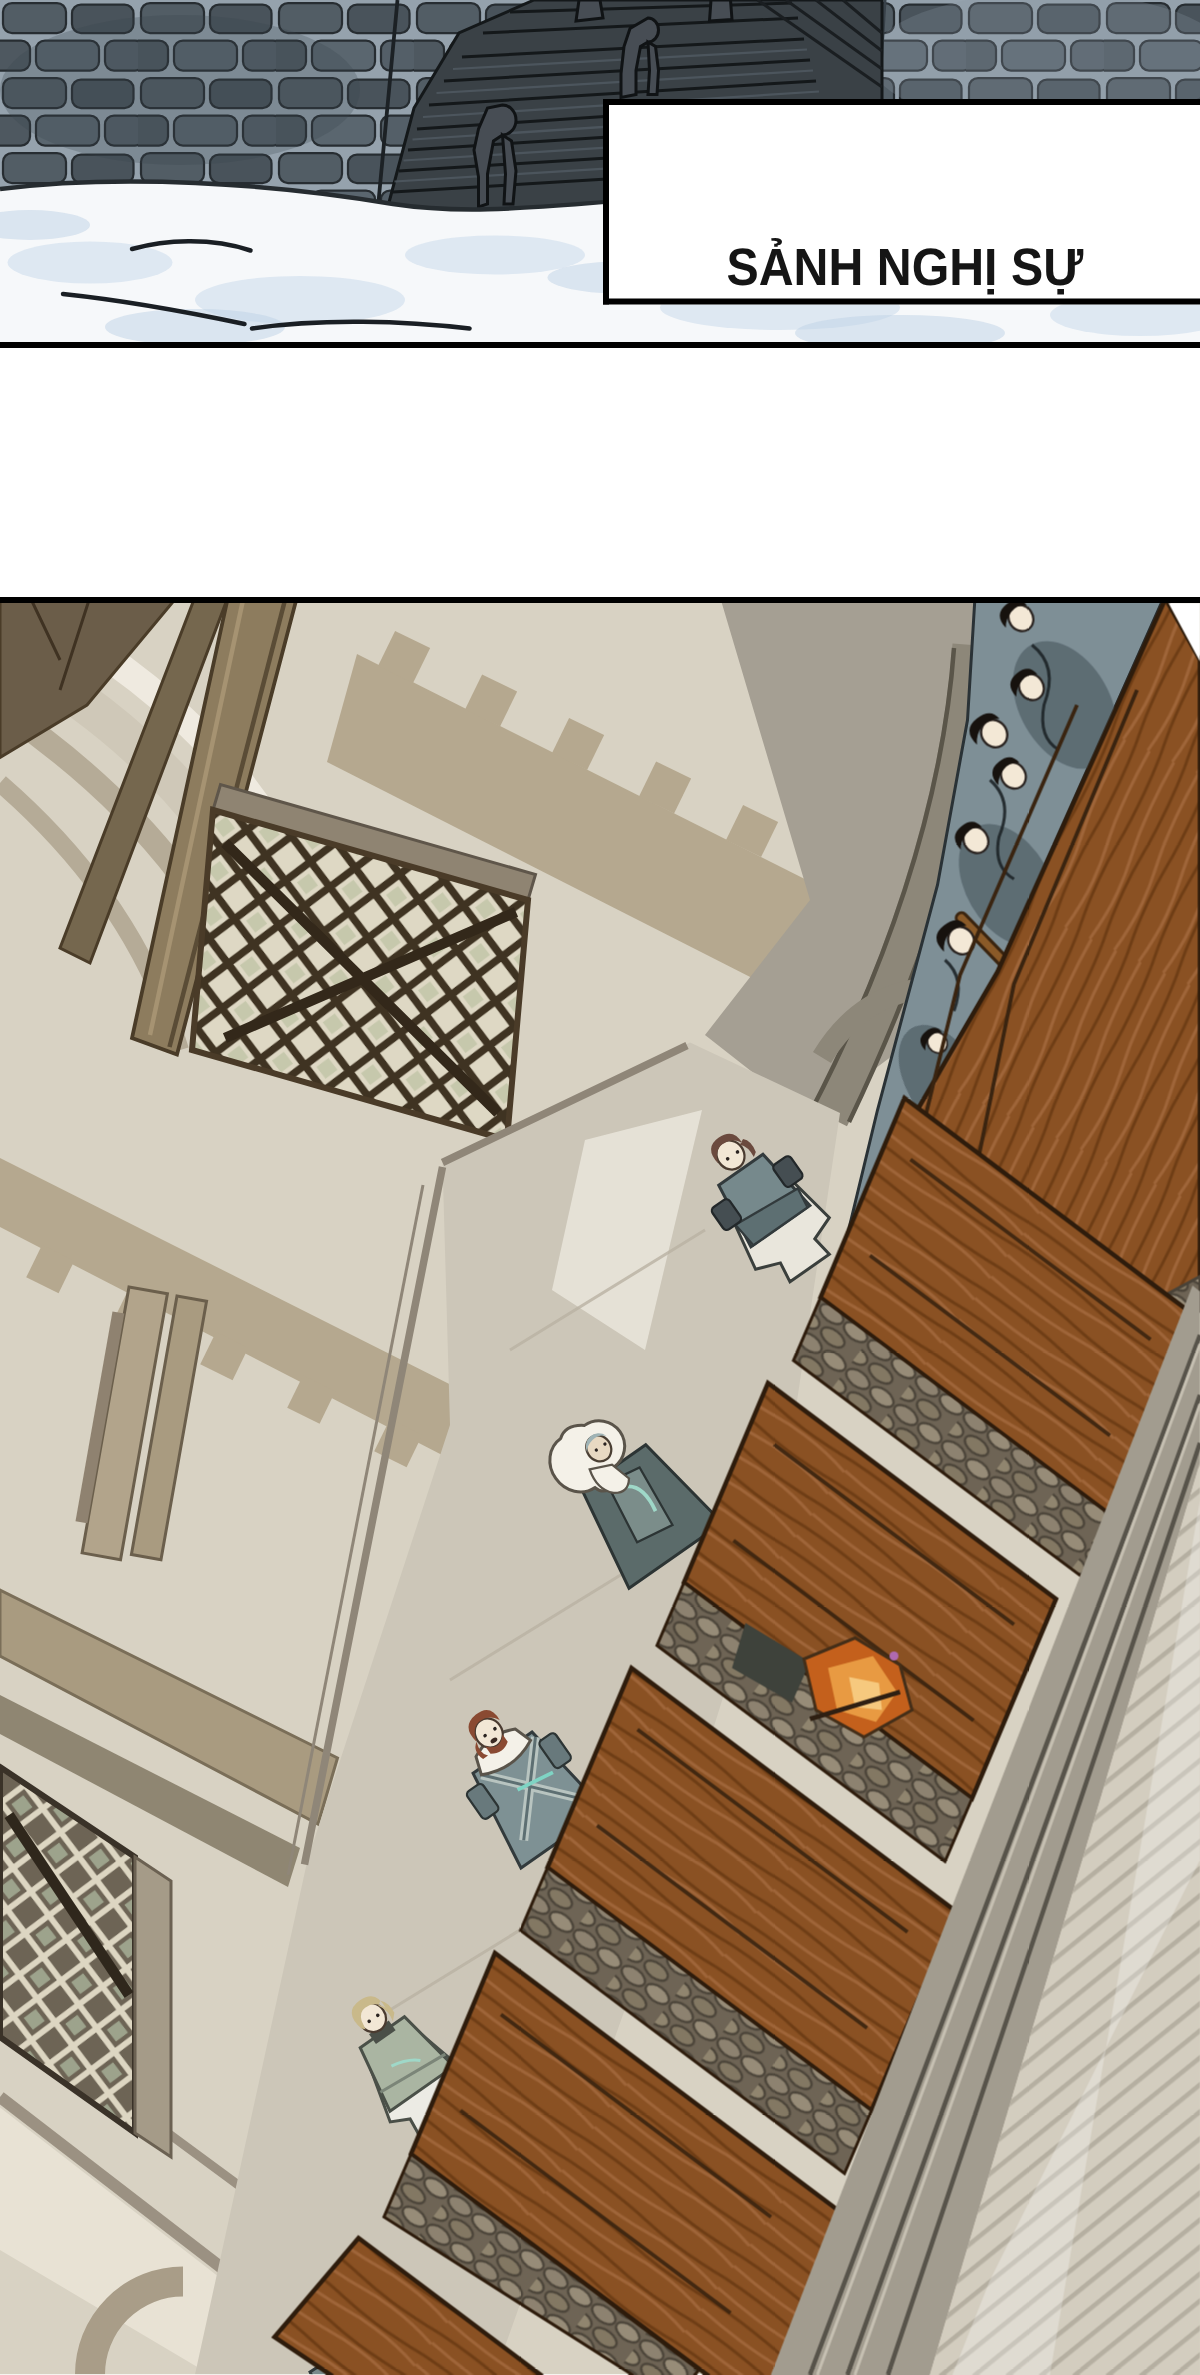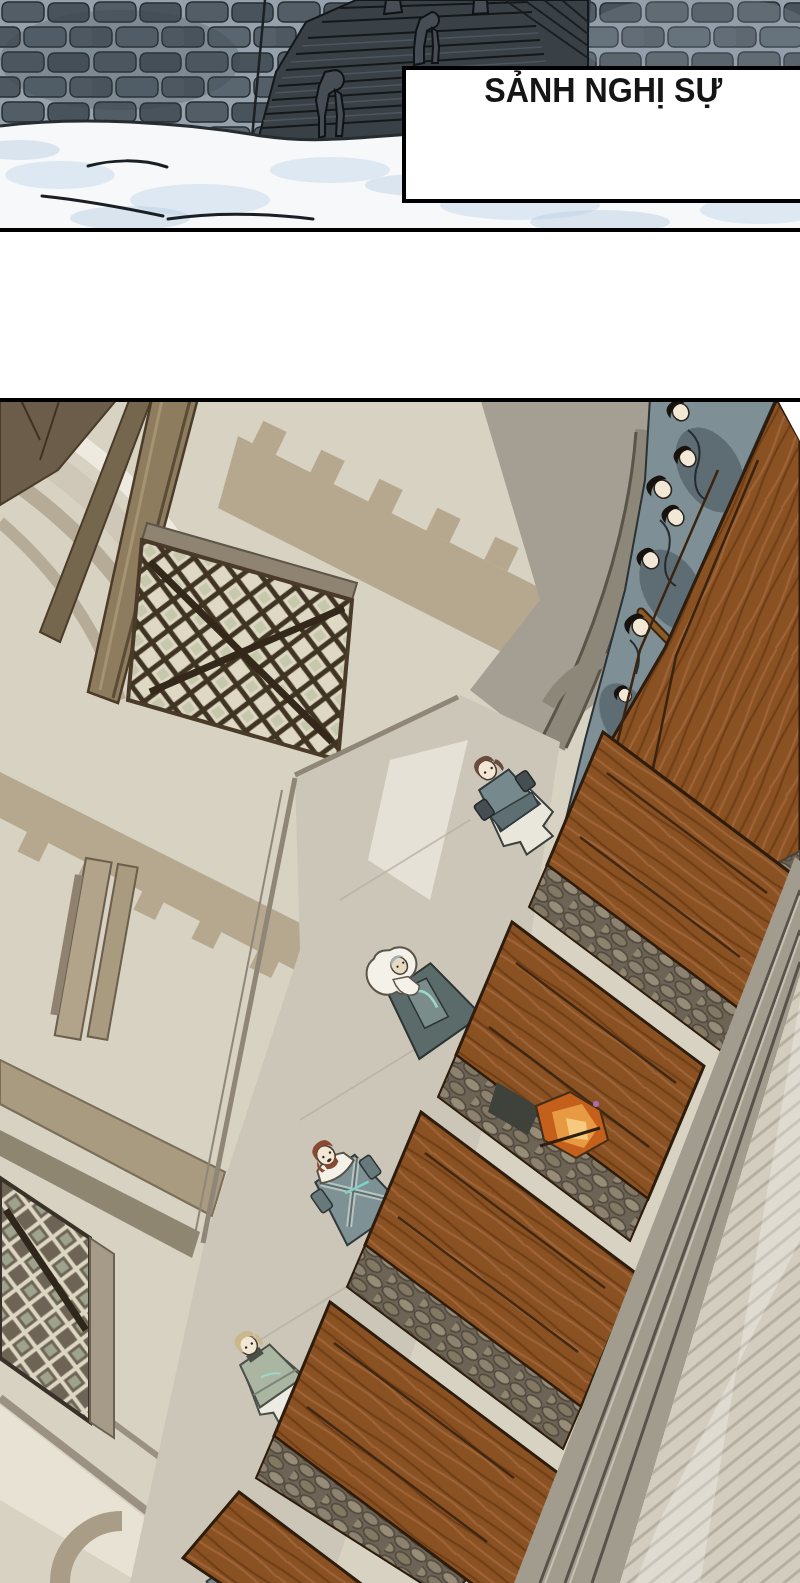--- a/index.html
+++ b/index.html
@@ -4,21 +4,21 @@
 <style>
   html,body{margin:0;padding:0;background:#ffffff;}
   #page{position:relative;width:800px;height:1583px;background:#ffffff;overflow:hidden;
         font-family:"Liberation Sans","DejaVu Sans",sans-serif;}
   #panel1{position:absolute;left:0;top:0;width:800px;height:232px;}
   #panel2{position:absolute;left:0;top:398px;width:800px;height:1185px;}
   .svgfill{display:block;width:100%;height:100%;}
   #caption-box{
     position:absolute;left:402px;top:66px;width:398px;height:137px;
     background:#ffffff;border:4px solid #000;border-right:none;
-    box-sizing:border-box;display:flex;align-items:flex-start;justify-content:center;
+    box-sizing:border-box;display:flex;align-items:flex-end;justify-content:center;
   }
   #caption-text{
     font-weight:bold;font-size:35px;letter-spacing:0px;color:#151515;
     font-family:"Liberation Sans","DejaVu Sans",sans-serif;
     transform:scaleX(.92);white-space:nowrap;
   }
   #gap-band{position:absolute;left:0;top:232px;width:800px;height:166px;background:#fff;}
   .border-line{position:absolute;left:0;width:800px;background:#000;}
 </style>
 </head>

